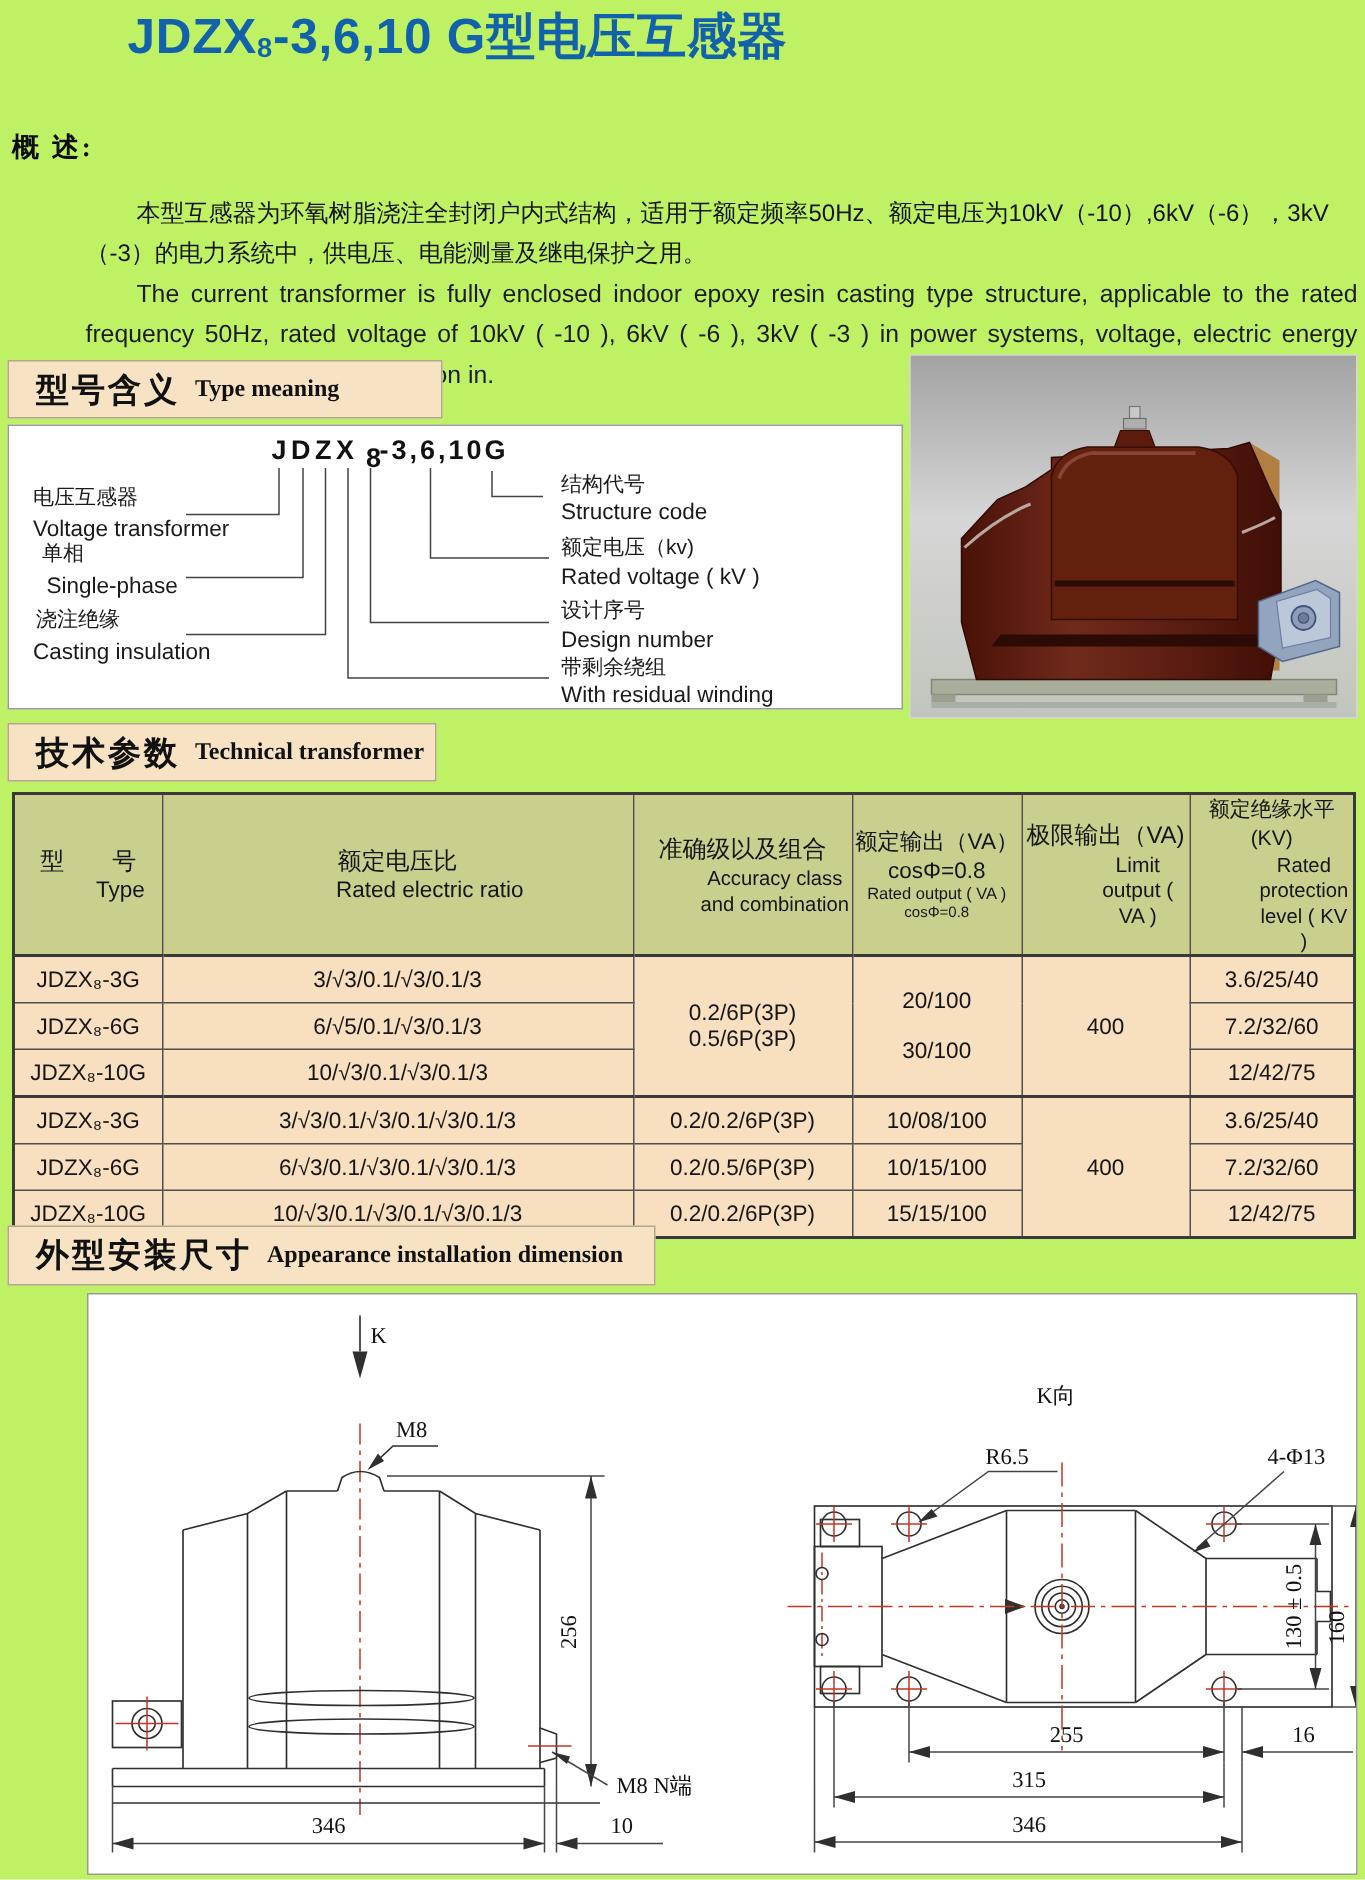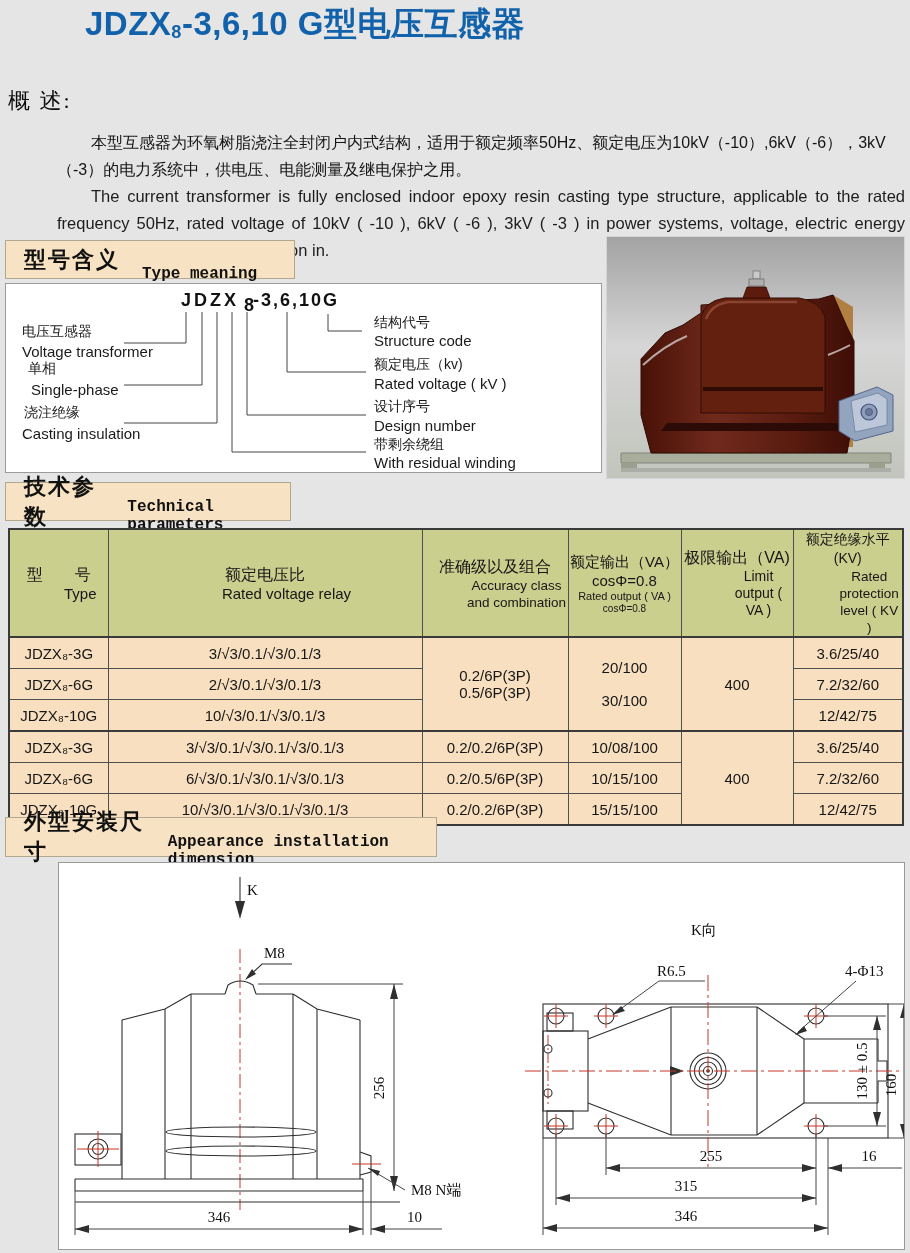--- a/index.html
+++ b/index.html
@@ -1,38 +1,38 @@
 <!DOCTYPE html>
 <html><head>
 <meta charset="utf-8">
 <style>
   html,body{margin:0;padding:0;background:#fff;}
-  .page{position:relative;width:910px;height:1253px;background:#e5e5e5;overflow:hidden;
+  .page{position:relative;width:910px;height:1253px;background:#bef264;overflow:hidden;
         font-family:"Liberation Sans", sans-serif;color:#1a1a1a;}
 
   
   .title{position:absolute;left:85px;top:4px;color:#1262ab;font-weight:bold;
          font-size:33px;line-height:39px;letter-spacing:0.5px;white-space:nowrap;}
   .title .sub{font-size:0.55em;vertical-align:-0.18em;}
 
   
   .ov-heading{position:absolute;left:8px;top:86px;font-family:"Liberation Serif",serif;
-              font-weight:normal;font-size:22px;color:#0d0d0d;letter-spacing:2px;}
+              font-weight:bold;font-size:18px;color:#0d0d0d;letter-spacing:2px;}
   .para-zh{position:absolute;left:57px;top:113px;width:848px;font-size:16px;line-height:27px;
            color:#151515;text-indent:34px;}
   .para-en{position:absolute;left:57px;top:166px;width:848px;font-size:16.5px;line-height:27px;
            color:#1d1d1d;text-align:justify;text-indent:34px;}
 
   
   .sec-hd{position:absolute;background:#f7e3c3;border:1px solid #b3a78f;box-sizing:border-box;
           display:flex;align-items:center;padding-left:18px;}
   .sec-hd .zh{font-family:"Liberation Serif",serif;font-weight:bold;font-size:22px;
               letter-spacing:2px;color:#111;}
-  .sec-hd .en{font-family:Liberation Mono, monospace;font-weight:bold;font-size:16px;
-              margin-left:22px;color:#111;position:relative;top:14px;}
+  .sec-hd .en{font-family:Liberation Serif, serif;font-weight:bold;font-size:16px;
+              margin-left:10px;color:#111;position:relative;top:0;}
   #hd-type{left:5px;top:240px;width:290px;height:39px;}
   #hd-tech{left:5px;top:482px;width:286px;height:39px;}
   #hd-dims{left:5px;top:817px;width:432px;height:40px;}
 
   
   .tm-panel{position:absolute;left:5px;top:283px;width:597px;height:190px;
             border:1px solid #9a9a9a;background:#fff;box-sizing:border-box;}
 
   
   .photo{position:absolute;left:606px;top:236px;width:299px;height:243px;
@@ -161,41 +161,41 @@
       <polygon points="232,164 270,150 286,158 286,194 248,204 232,194" fill="#93a4bf" stroke="#55658a" stroke-width="1"></polygon>
       <polygon points="244,164 271,156 280,162 280,188 248,195" fill="#bcc7da" stroke="#6d7da0" stroke-width="0.8"></polygon>
       <circle cx="262" cy="175" r="8" fill="#8f9dba" stroke="#42527a" stroke-width="1.2"></circle>
       <circle cx="262" cy="175" r="3.5" fill="#6a7a9a" stroke="#42527a" stroke-width="0.8"></circle>
       <rect x="14" y="231" width="270" height="4" fill="#000000" opacity="0.12"></rect>
     </svg>
   </div>
 
   <div class="sec-hd" id="hd-tech">
     <span class="zh">技术参数</span>
-    <span class="en">Technical parameters</span>
+    <span class="en">Technical transformer</span>
   </div>
 
   <table class="tech-table">
     <colgroup>
       <col style="width:99px">
         <col style="width:314px">
         <col style="width:146px">
       <col style="width:113px">
         <col style="width:112px">
         <col style="width:110px">
     </colgroup>
     <thead>
       <tr>
         <th>
           <div class="h-zh">型　　号</div>
           <div class="h-en" style="font-size:15px">Type</div>
         </th>
         <th>
           <div class="h-zh">额定电压比</div>
-          <div class="h-en" style="font-size:15px">Rated voltage relay</div>
+          <div class="h-en" style="font-size:15px">Rated electric ratio</div>
         </th>
         <th>
           <div class="h-zh">准确级以及组合</div>
           <div class="h-en">Accuracy class</div>
           <div class="h-en">and combination</div>
         </th>
         <th>
           <div class="h-zh2">额定输出（VA）</div>
           <div class="h-zh2">cosΦ=0.8</div>
           <div class="h-sm">Rated output ( VA )</div>
@@ -226,21 +226,21 @@
           <div class="mcell out">
             <div>20/100</div>
             <div>30/100</div>
           </div>
         </td>
         <td rowspan="3">400</td>
         <td>3.6/25/40</td>
       </tr>
       <tr>
         <td>JDZX₈-6G</td>
-        <td>2/√3/0.1/√3/0.1/3</td>
+        <td>6/√5/0.1/√3/0.1/3</td>
         <td>7.2/32/60</td>
       </tr>
       <tr>
         <td>JDZX₈-10G</td>
         <td>10/√3/0.1/√3/0.1/3</td>
         <td>12/42/75</td>
       </tr>
       <tr class="sep">
         <td>JDZX₈-3G</td>
         <td>3/√3/0.1/√3/0.1/√3/0.1/3</td>

